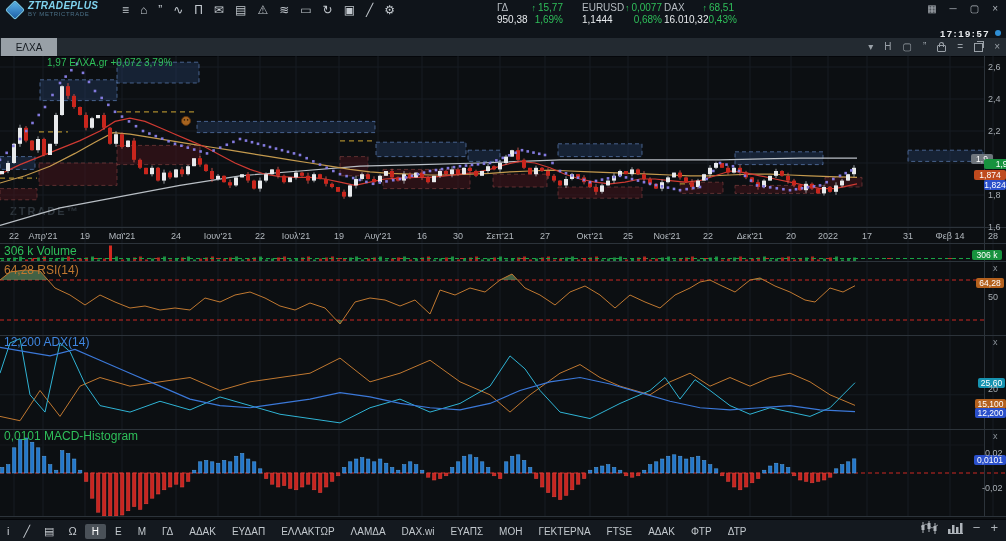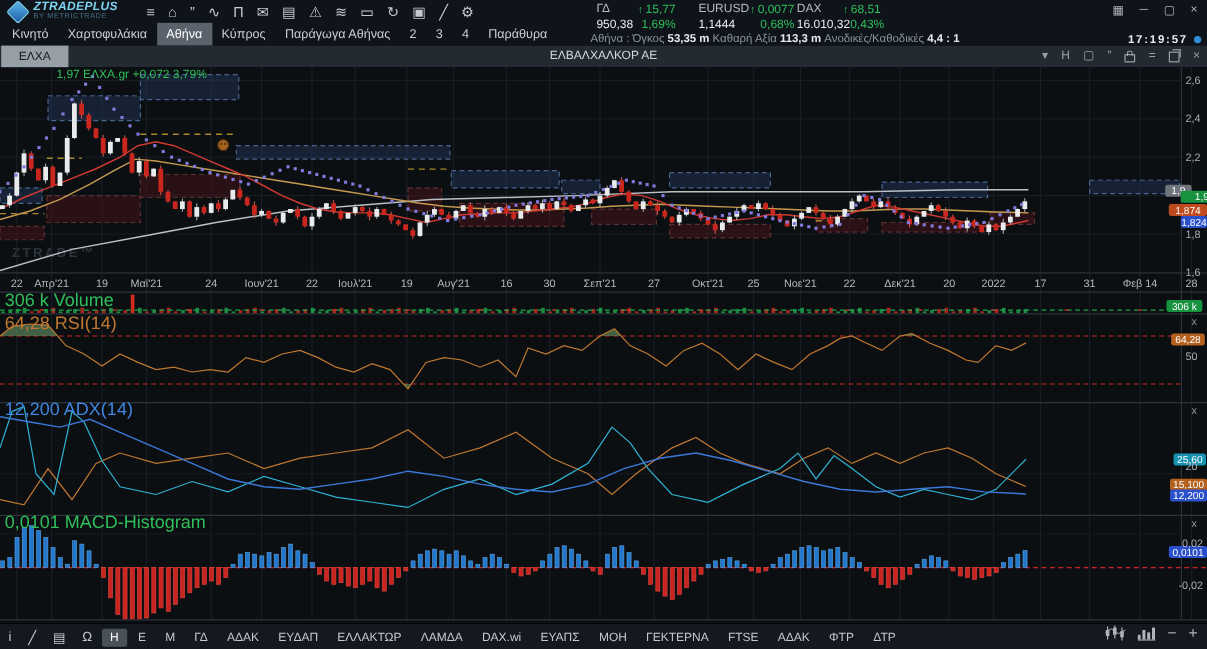--- a/index.html
+++ b/index.html
@@ -34,21 +34,21 @@
   .icon-lock::before{content:"";position:absolute;top:-4px;left:1px;width:3px;height:4px;border:1px solid #9aa1a8;border-bottom:none;border-radius:3px 3px 0 0;}
   .icon-dup{width:7px;height:7px;border:1px solid #9aa1a8;position:relative;display:inline-block;cursor:pointer;}
   .icon-dup::before{content:"";position:absolute;top:-3px;left:2px;width:6px;height:6px;border-top:1px solid #9aa1a8;border-right:1px solid #9aa1a8;}
   
   .watermark{position:absolute;left:10px;top:205px;color:#39424a;font-weight:bold;font-size:11px;letter-spacing:2px;opacity:.75;}
   #chart-svg{position:absolute;left:0;top:56px;}
   #overlays{position:absolute;left:0;top:0;width:1006px;height:541px;pointer-events:none;}
   .quoteline{position:absolute;left:6px;top:57px;color:#2fbf5a;font-size:10px;margin-left:41px;}
   .chip{position:absolute;height:10px;border-radius:2px;color:#fff;font-size:8.5px;line-height:10px;text-align:center;}
   .axtext{position:absolute;color:#a7adb3;font-size:9px;line-height:9px;}
-  .panelabel{position:absolute;font-size:15px;line-height:10px;}
+  .panelabel{position:absolute;font-size:12px;line-height:10px;}
   .panex{position:absolute;color:#8d949b;font-size:9px;line-height:9px;pointer-events:auto;cursor:pointer;}
   
   #bottombar{position:absolute;left:0;top:519px;width:1006px;height:22px;background:#14191f;border-top:1px solid #04060a;display:flex;align-items:center;}
   .btool{color:#c6cbd0;font-size:11px;padding:0 7px;cursor:pointer;}
   .btab{color:#c3c9ce;font-size:10px;padding:2px 7px;margin:0 1px;cursor:pointer;border-radius:2px;white-space:nowrap;}
   .btab.active{background:#4a5158;color:#fff;}
   #bottom-right{position:absolute;right:8px;top:521px;display:flex;gap:10px;align-items:center;color:#aeb4ba;font-size:13px;}
   #bottom-right span{cursor:pointer;line-height:1;}
 </style>
 </head>
@@ -73,31 +73,20 @@
         <span class="tbicon">✉</span>
         <span class="tbicon">▤</span>
         <span class="tbicon">⚠</span>
         <span class="tbicon">≋</span>
         <span class="tbicon">▭</span>
         <span class="tbicon">↻</span>
         <span class="tbicon">▣</span>
         <span class="tbicon">╱</span>
         <span class="tbicon">⚙</span>
       </div>
-    <div id="main-tabs">
-        <span class="mtab">Κινητό</span>
-        <span class="mtab">Χαρτοφυλάκια</span>
-        <span class="mtab active">Αθήνα</span>
-        <span class="mtab">Κύπρος</span>
-        <span class="mtab">Παράγωγα Αθήνας</span>
-        <span class="mtab">2</span>
-        <span class="mtab">3</span>
-        <span class="mtab">4</span>
-        <span class="mtab">Παράθυρα</span>
-      </div>
     <div id="tickers">
         <div class="ticker" style="left:497px;width:66px">
           <div class="trow">
             <span class="tsym">ΓΔ</span>
             <span><span class="tarrow">↑</span><span class="tgreen">15,77</span></span>
           </div>
           <div class="trow">
             <span class="tlast">950,38</span>
             <span class="tgreen">1,69%</span>
           </div>
@@ -116,34 +105,32 @@
           <div class="trow">
             <span class="tsym">DAX</span>
             <span><span class="tarrow">↑</span><span class="tgreen">68,51</span></span>
           </div>
           <div class="trow">
             <span class="tlast">16.010,32</span>
             <span class="tgreen">0,43%</span>
           </div>
         </div>
       </div>
-    <div id="status-line"><span id="status-parts"><span class="dim">Αθήνα : Όγκος </span><span class="val">53,35 m</span><span class="dim">  Καθαρή Αξία </span><span class="val">113,3 m</span><span class="dim">  Ανοδικές/Καθοδικές </span><span class="val">4,4 : 1</span></span></div>
     <div id="clock">17:19:57</div>
     <div id="clock-dot"></div>
     <div id="window-buttons">
         <span class="winbtn">▦</span>
         <span class="winbtn">─</span>
         <span class="winbtn">▢</span>
         <span class="winbtn">×</span>
       </div>
   </div>
 
   <div id="chart-titlebar">
     <div id="chart-tab">ΕΛΧΑ</div>
-    <div id="chart-title">ΕΛΒΑΛΧΑΛΚΟΡ ΑΕ</div>
     <div id="chart-titlebar-icons">
         <span class="cticon">▾</span>
         <span class="cticon">H</span>
         <span class="cticon">▢</span>
         <span class="cticon">”</span>
         <span class="icon-lock"></span>
         <span class="cticon">=</span>
         <span class="icon-dup"></span>
         <span class="cticon">×</span>
       </div>

